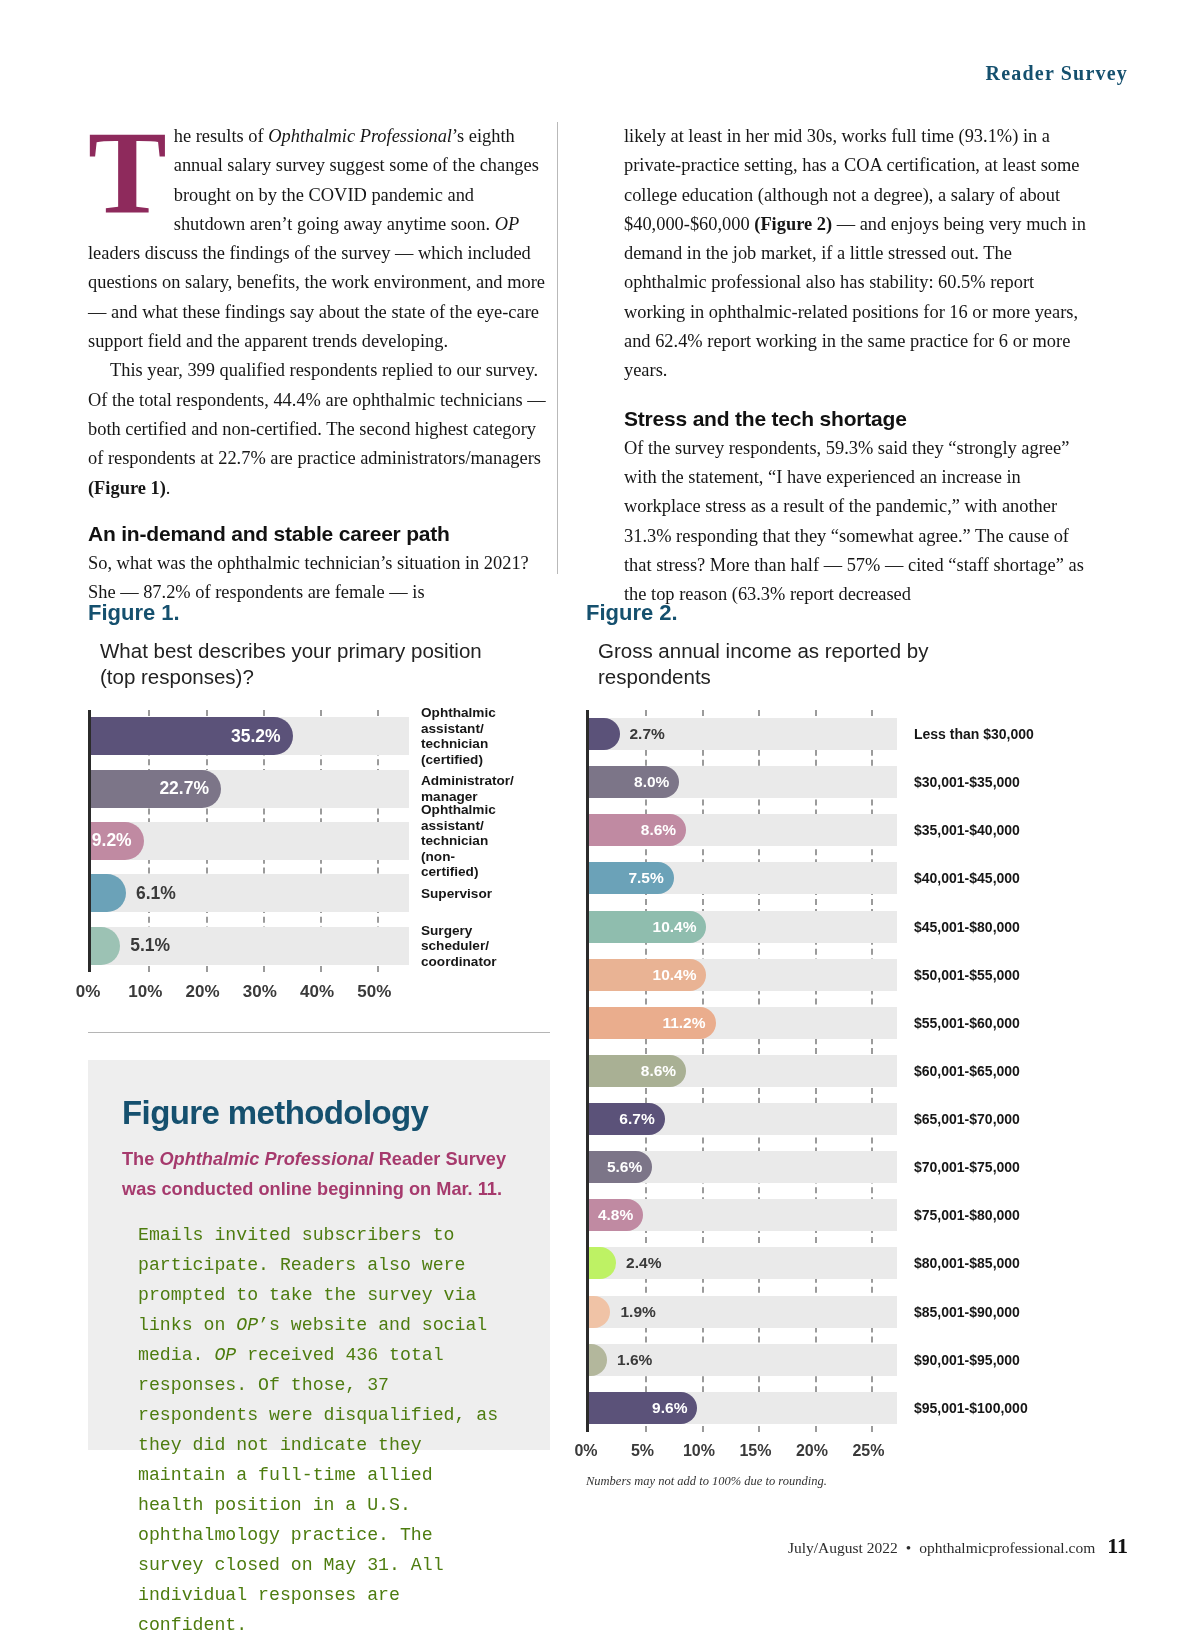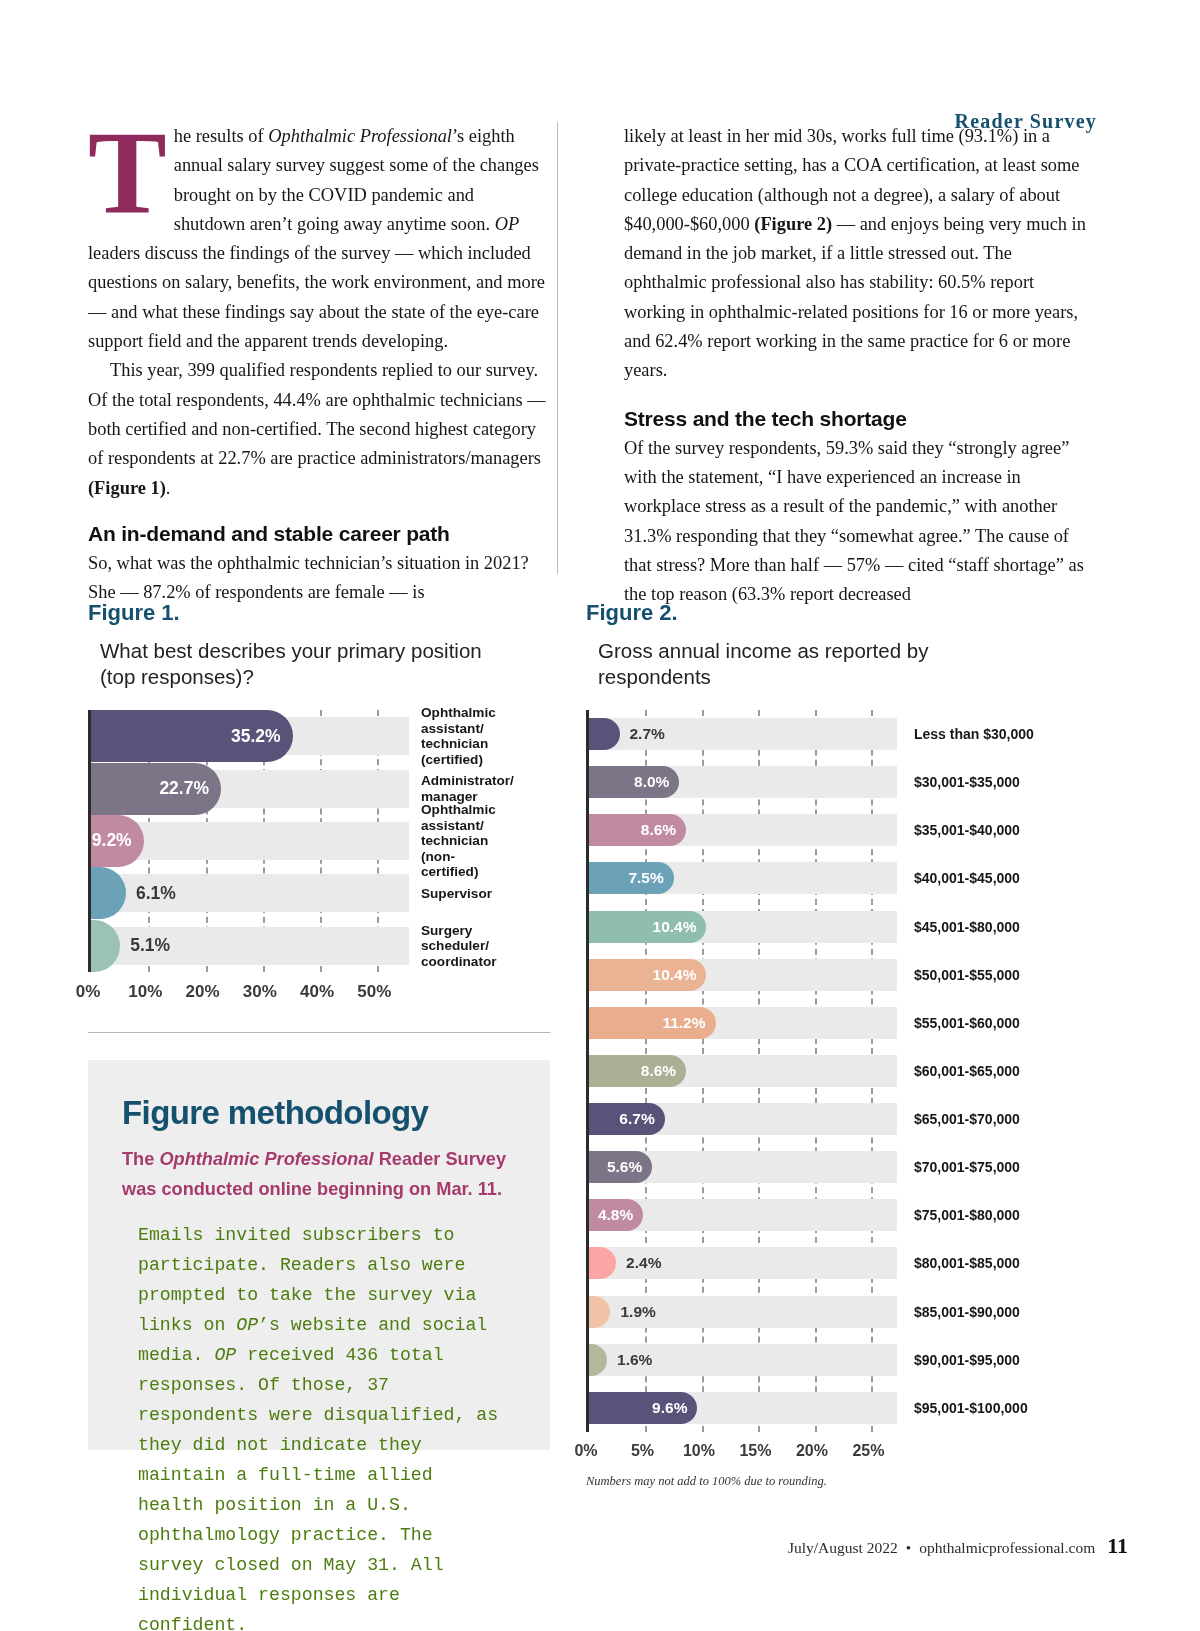--- a/index.html
+++ b/index.html
@@ -20,27 +20,26 @@
     position: absolute;
     inset: 0;
     width: 1200px;
     height: 1631px;
   }
 
   
   .running-head {
     position: absolute;
     top: 62px;
-    right: 103px;
+    right: 72px;
     font-family: "Liberation Serif", serif;
     font-weight: bold;
     font-size: 20px;
     letter-spacing: 1.2px;
     color: #15506e;
-    margin-top: 48px;
   }
 
   
   .cols {
     position: absolute;
     top: 122px;
     left: 88px;
     width: 1024px;
     height: 452px;
     display: flex;
@@ -187,21 +186,21 @@
     color: #3a3a3a;
     transform: translateX(-50%);
     white-space: nowrap;
   }
 
   
   #figure-1 { top: 600px; left: 88px; width: 470px; }
   #fig1-plot { height: 262px; width: 318px; }
   #figure-1 .row { height: 52.4px; }
   #figure-1 .track { height: 38px; width: 318px; }
-  #figure-1 .bar { height: 52px; }
+  #figure-1 .bar { height: 38px; }
   #figure-1 .bar-value { font-size: 17.5px; margin-right: 12px; }
   #figure-1 .row-label { left: 330px; font-size: 13.6px; line-height: 15.5px; }
   #figure-1 .tick { font-size: 17px; top: 6px; }
   #figure-1 .axis { height: 34px; width: 318px; }
 
   
   #figure-2 { top: 600px; left: 586px; width: 470px; }
   #fig2-plot { height: 722px; width: 308px; }
   #figure-2 .row { height: 48.1px; }
   #figure-2 .track { height: 32px; width: 308px; }
@@ -447,21 +446,21 @@
           </div>
           <div class="row" style="height: 48.1333px;">
             <div class="track"></div>
             <div class="bar" style="width: 54.2222px; background: rgb(192, 138, 162);">
               <span class="bar-value">4.8%</span>
             </div>
             <div class="row-label">$75,001-$80,000</div>
           </div>
           <div class="row" style="height: 48.1333px;">
             <div class="track"></div>
-            <div class="bar" style="width: 27.1111px; background: #fca5a5;">
+            <div class="bar" style="width: 27.1111px; background: #bef264;">
               <span class="bar-value outside">2.4%</span>
             </div>
             <div class="row-label">$80,001-$85,000</div>
           </div>
           <div class="row" style="height: 48.1333px;">
             <div class="track"></div>
             <div class="bar" style="width: 21.463px; background: rgb(240, 195, 166);">
               <span class="bar-value outside">1.9%</span>
             </div>
             <div class="row-label">$85,001-$90,000</div>

